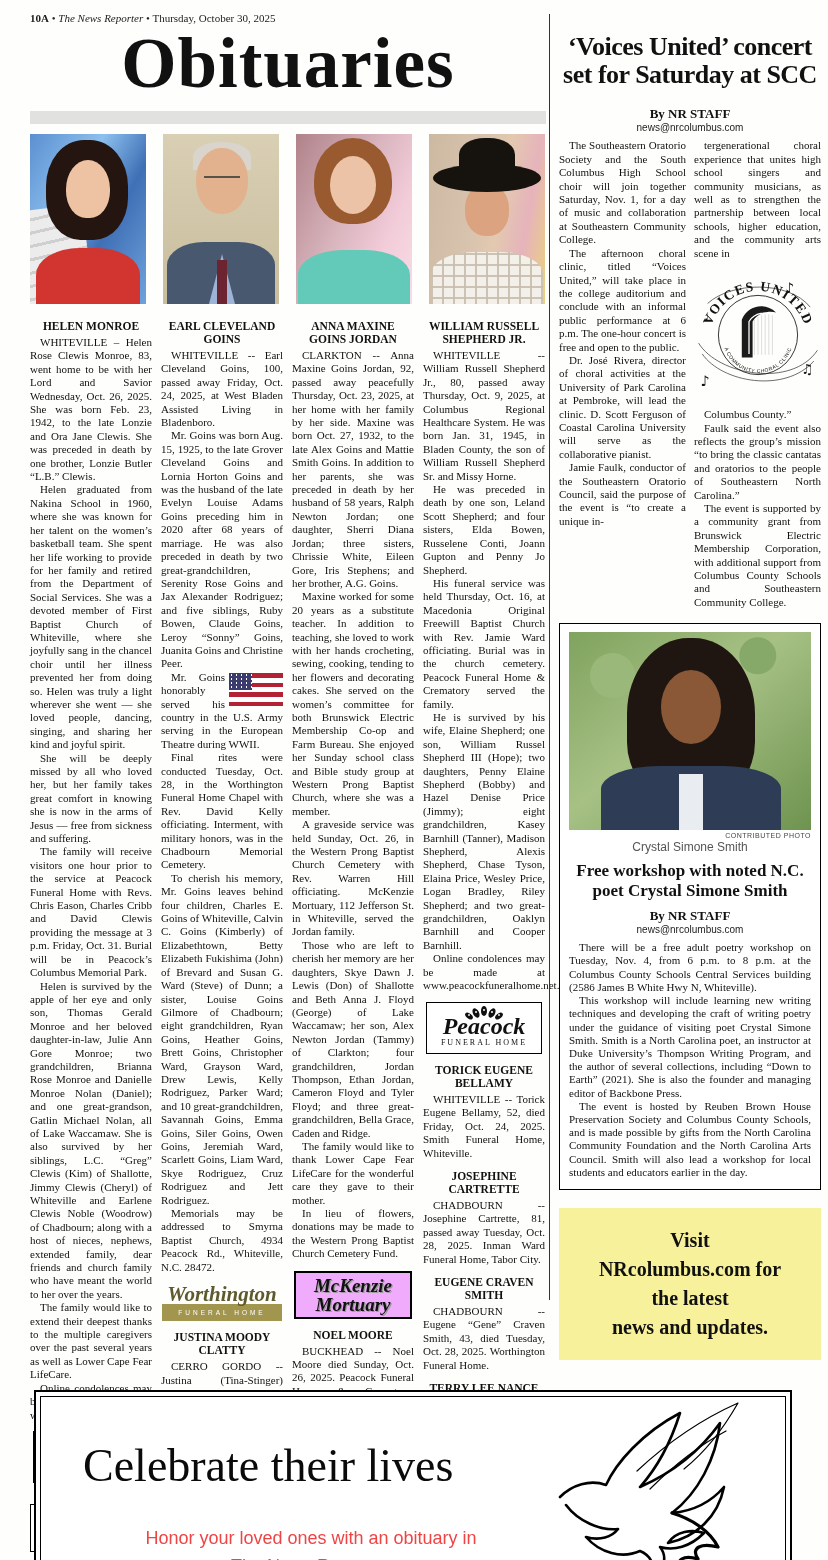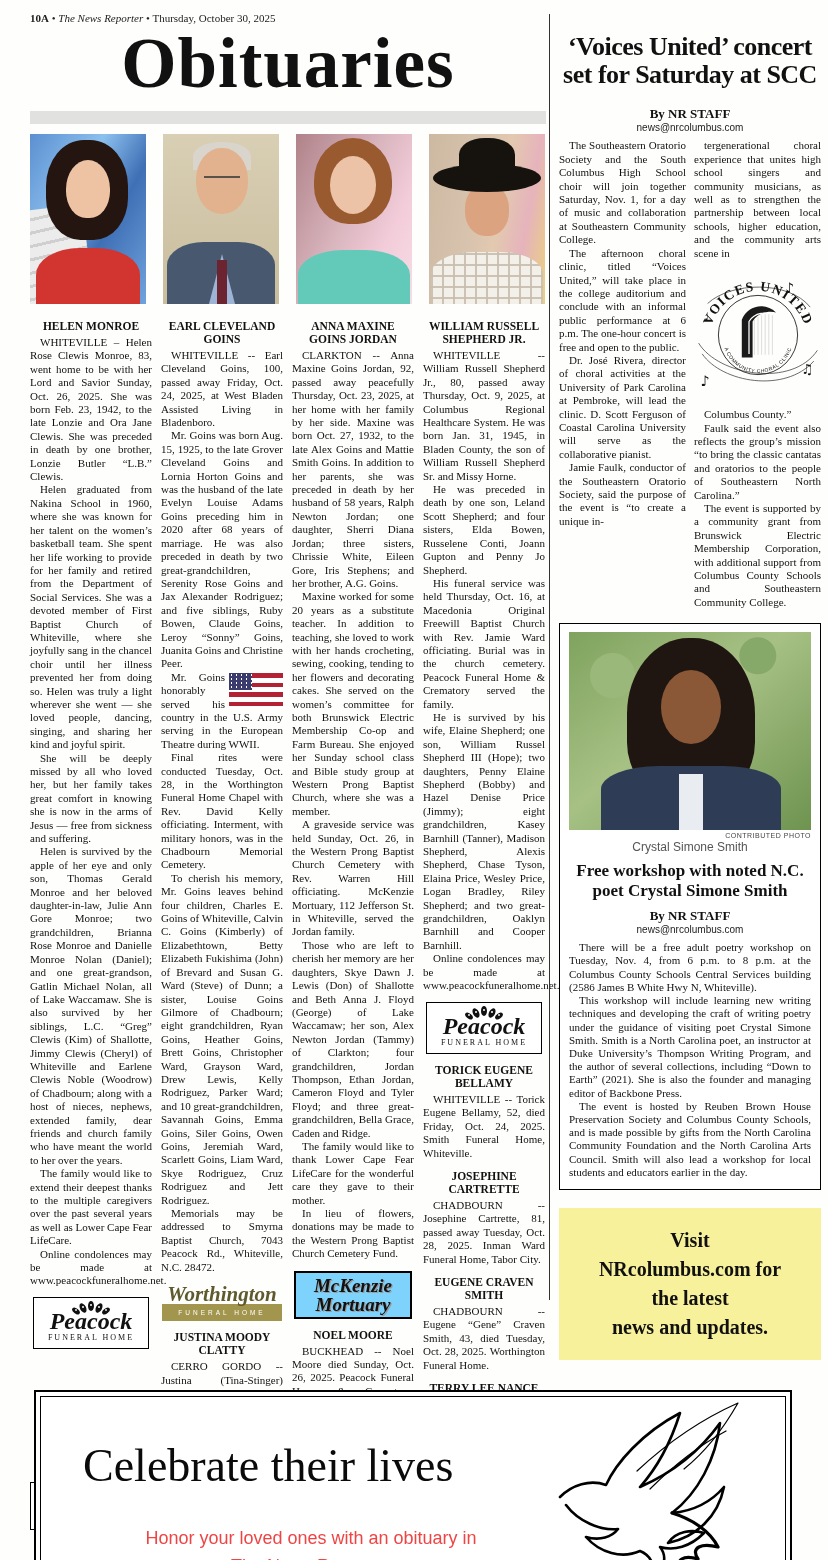--- a/index.html
+++ b/index.html
@@ -56,21 +56,21 @@
 
   .logo-box{border:1px solid #000;margin:9px auto 4px;padding:3px 2px 4px;text-align:center;width:110px;background:#fff;}
   .peacock-script{font-size:24px;font-style:italic;font-weight:bold;line-height:17px;}
   .peacock-sub{font-size:8px;letter-spacing:2px;margin-top:1px;}
   .fan{display:block;margin:0 auto -3px;}
 
   .worthington{margin:10px auto 2px;text-align:center;width:120px;}
   .worthington-script{font-style:italic;font-weight:bold;font-size:21px;color:#5f5a2e;line-height:20px;}
   .worthington-bar{background:#a2954d;color:#fff;font-size:6.5px;letter-spacing:3px;padding:2px 0;font-family:"Liberation Sans",sans-serif;}
 
-  .mckenzie{border:2px solid #000;padding:3px 2px;text-align:center;margin:10px auto 2px;width:110px;background:#7dd3fc;}
+  .mckenzie{border:2px solid #000;padding:3px 2px;text-align:center;margin:10px auto 2px;width:110px;background:#f0abfc;}
   .mck-line{font-style:italic;font-weight:bold;font-size:19px;line-height:19px;text-shadow:1.2px 1.2px 0 #999;}
 
   .left-footer{display:flex;gap:12px;margin-top:10px;align-items:center;}
   .footer-peacock{width:128px;flex:none;}
   .footer-peacock .logo-box{margin:0;width:120px;}
   .web-banner{flex:1;font-family:"Liberation Sans",sans-serif;font-weight:bold;font-size:27px;text-align:center;letter-spacing:-0.5px;color:#0b0b0b;}
 
   
   .divider{position:absolute;left:549px;top:14px;height:1286px;border-left:1.5px solid #333;}
 
@@ -152,23 +152,24 @@
           <div class="hat-brim"></div>
         <div class="hat-top"></div>
           <div class="torso"></div>
       </div>
     </div>
 
     <div class="cols">
 
       <div class="col">
         <h3 class="obit-name">HELEN MONROE</h3>
-        <p>WHITEVILLE – Helen Rose Clewis Monroe, 83, went home to be with her Lord and Savior Sunday, Oct. 26, 2025. She was born Feb. 23, 1942, to the late Lonzie and Ora Jane Clewis. She was preceded in death by one brother, Lonzie Butler “L.B.” Clewis.</p>
+        <p>WHITEVILLE – Helen Rose Clewis Monroe, 83, went home to be with her Lord and Savior Wednesday, Oct. 26, 2025. She was born Feb. 23, 1942, to the late Lonzie and Ora Jane Clewis. She was preceded in death by one brother, Lonzie Butler “L.B.” Clewis.</p>
         <p>Helen graduated from Nakina School in 1960, where she was known for her talent on the women’s basketball team. She spent her life working to provide for her family and retired from the Department of Social Services. She was a devoted member of First Baptist Church of Whiteville, where she joyfully sang in the chancel choir until her illness prevented her from doing so. Helen was truly a light wherever she went — she loved people, dancing, singing, and sharing her kind and joyful spirit.</p>
         <p>She will be deeply missed by all who loved her, but her family takes great comfort in knowing she is now in the arms of Jesus — free from sickness and suffering.</p>
+        <p>The family will receive visitors one hour prior to the service at Peacock Funeral Home with Revs. Chris Eason, Charles Cribb and David Clewis providing the message at 3 p.m. Friday, Oct. 31. Burial will be in Peacock’s Columbus Memorial Park.</p>
         <p>Helen is survived by the apple of her eye and only son, Thomas Gerald Monroe and her beloved daughter-in-law, Julie Ann Gore Monroe; two grandchildren, Brianna Rose Monroe and Danielle Monroe Nolan (Daniel); and one great-grandson, Gatlin Michael Nolan, all of Lake Waccamaw. She is also survived by her siblings, L.C. “Greg” Clewis (Kim) of Shallotte, Jimmy Clewis (Cheryl) of Whiteville and Earlene Clewis Noble (Woodrow) of Chadbourn; along with a host of nieces, nephews, extended family, dear friends and church family who have meant the world to her over the years.</p>
         <p>The family would like to extend their deepest thanks to the multiple caregivers over the past several years as well as Lower Cape Fear LifeCare.</p>
         <p>Online condolences may be made at www.peacockfuneralhome.net.</p>
         <div class="logo-box">
           <svg class="fan" width="40" height="15" viewBox="0 0 40 15">
             <g fill="#111">
                 <ellipse cx="20" cy="5" rx="3" ry="5"></ellipse>
                 <ellipse cx="12" cy="7" rx="3" ry="5" transform="rotate(-28 12 7)"></ellipse>
                 <ellipse cx="28" cy="7" rx="3" ry="5" transform="rotate(28 28 7)"></ellipse>
                 <ellipse cx="5" cy="10" rx="2.6" ry="4.4" transform="rotate(-52 5 10)"></ellipse>
@@ -190,21 +191,21 @@
       <div class="col">
         <h3 class="obit-name">EARL CLEVELAND GOINS</h3>
         <p>WHITEVILLE -- Earl Cleveland Goins, 100, passed away Friday, Oct. 24, 2025, at West Bladen Assisted Living in Bladenboro.</p>
         <p>Mr. Goins was born Aug. 15, 1925, to the late Grover Cleveland Goins and Lornia Horton Goins and was the husband of the late Evelyn Louise Adams Goins preceding him in 2020 after 68 years of marriage. He was also preceded in death by two great-grandchildren, Serenity Rose Goins and Jax Alexander Rodriguez; and five siblings, Ruby Bowen, Claude Goins, Leroy “Sonny” Goins, Juanita Goins and Christine Peer.</p>
         <div>
           <div class="flag"></div>
           <p>Mr. Goins honorably served his country in the U.S. Army serving in the European Theatre during WWII.</p>
         </div>
         <p>Final rites were conducted Tuesday, Oct. 28, in the Worthington Funeral Home Chapel with Rev. David Kelly officiating. Interment, with military honors, was in the Chadbourn Memorial Cemetery.</p>
         <p>To cherish his memory, Mr. Goins leaves behind four children, Charles E. Goins of Whiteville, Calvin C. Goins (Kimberly) of Elizabethtown, Betty Elizabeth Fukishima (John) of Brevard and Susan G. Ward (Steve) of Dunn; a sister, Louise Goins Gilmore of Chadbourn; eight grandchildren, Ryan Goins, Heather Goins, Brett Goins, Christopher Ward, Grayson Ward, Drew Lewis, Kelly Rodriguez, Parker Ward; and 10 great-grandchildren, Savannah Goins, Emma Goins, Siler Goins, Owen Goins, Jeremiah Ward, Scarlett Goins, Liam Ward, Skye Rodriguez, Cruz Rodriguez and Jett Rodriguez.</p>
-        <p>Memorials may be addressed to Smyrna Baptist Church, 7043 Peacock Rd., Whiteville, N.C. 28472.</p>
+        <p>Memorials may be addressed to Smyrna Baptist Church, 4934 Peacock Rd., Whiteville, N.C. 28472.</p>
         <div class="worthington">
           <div class="worthington-script">Worthington</div>
           <div class="worthington-bar">FUNERAL HOME</div>
         </div>
         <h4 class="brief-name">JUSTINA MOODY CLATTY</h4>
         <p>CERRO GORDO -- Justina (Tina-Stinger) Clatty died Tuesday, Oct. 28, 2025. Peacock Funeral Home &amp; Crematory, Whiteville.</p>
       </div>
 
       <div class="col">
         <h3 class="obit-name">ANNA MAXINE GOINS JORDAN</h3>
@@ -295,21 +296,21 @@
     <div class="byline">
       <span class="by">By NR STAFF</span>
       <span class="email">news@nrcolumbus.com</span>
     </div>
 
     <div class="two-col">
       <div class="sub-col">
         <p>The Southeastern Oratorio Society and the South Columbus High School choir will join together Saturday, Nov. 1, for a day of music and collaboration at Southeastern Community College.</p>
         <p>The afternoon choral clinic, titled “Voices United,” will take place in the college auditorium and conclude with an informal public performance at 6 p.m. The one-hour concert is free and open to the public.</p>
         <p>Dr. José Rivera, director of choral activities at the University of Park Carolina at Pembroke, will lead the clinic. D. Scott Ferguson of Coastal Carolina University will serve as the collaborative pianist.</p>
-        <p>Jamie Faulk, conductor of the Southeastern Oratorio Society, said the purpose of the event is “to create a unique in-</p>
+        <p>Jamie Faulk, conductor of the Southeastern Oratorio Council, said the purpose of the event is “to create a unique in-</p>
       </div>
       <div class="sub-col">
         <p>tergenerational choral experience that unites high school singers and community musicians, as well as to strengthen the partnership between local schools, higher education, and the community arts scene in</p>
         <svg class="voices-logo" width="126" height="138" viewBox="0 0 140 150">
           <g fill="none" stroke="#333" stroke-width="0.8">
             <path d="M8 96 C30 128 100 140 132 104"></path>
             <path d="M4 84 C26 120 108 134 136 92"></path>
             <path d="M14 40 C40 16 104 14 128 44"></path>
           </g>
           <circle cx="70" cy="75" r="44" fill="none" stroke="#222" stroke-width="1"></circle>

